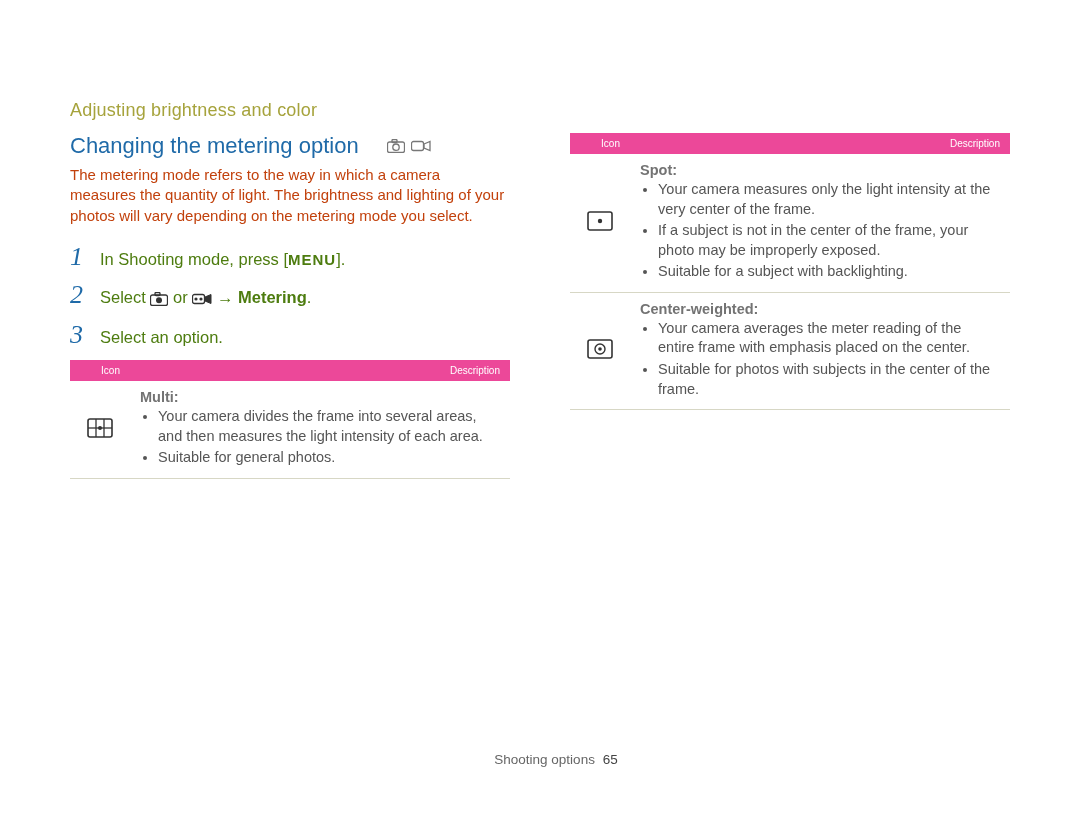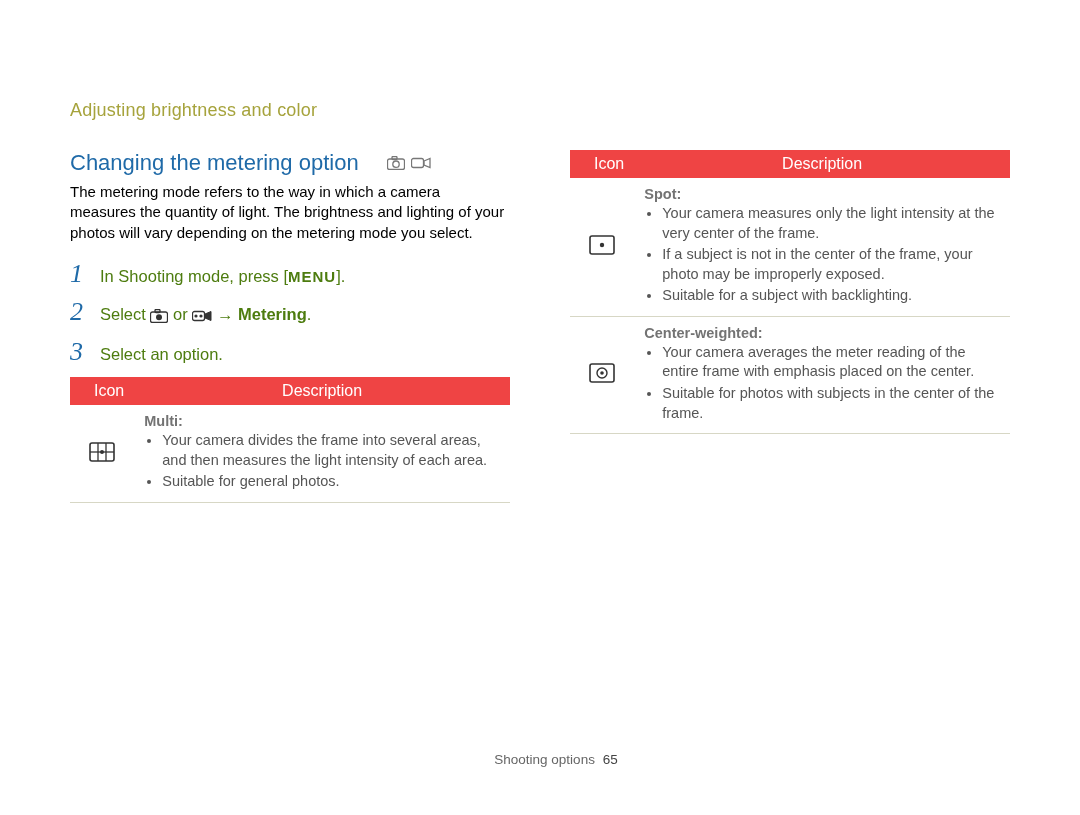--- a/index.html
+++ b/index.html
@@ -1,39 +1,39 @@
 <!DOCTYPE html>
 <html><head>
 <meta charset="utf-8">
 <style>
   * { box-sizing: border-box; margin: 0; padding: 0; }
   html, body { width: 1080px; height: 815px; background: #ffffff; font-family: Arial, Helvetica, sans-serif; color: #3b3b3b; }
   .page { width: 1080px; height: 815px; position: relative; padding: 100px 70px 0 70px; }
 
-  .breadcrumb { font-size: 18px; color: #a6a33c; font-weight: 300; letter-spacing: 0.2px; margin-bottom: 29px; }
+  .breadcrumb { font-size: 18px; color: #a6a33c; font-weight: 300; letter-spacing: 0.2px; margin-bottom: 12px; }
 
   .columns { display: flex; gap: 60px; }
   .col { width: 450px; }
 
   .section-heading { color: #1f6aa8; font-size: 22px; font-weight: 400; margin-bottom: 6px; display: flex; align-items: center; gap: 28px; }
   .section-heading .modes { display: inline-flex; gap: 6px; }
 
-  .bodytext { font-size: 15px; line-height: 1.35; color: #000000; margin-bottom: 18px; }
+  .bodytext { font-size: 15px; line-height: 1.35; color: #c2410c; margin-bottom: 18px; }
 
   ol.steps { list-style: none; }
   ol.steps > li { display: flex; align-items: baseline; gap: 12px; margin-bottom: 10px; }
   .stepnum { color: #1f6aa8; font-size: 26px; font-style: italic; font-family: Georgia, 'Times New Roman', serif; width: 18px; text-align: left; font-weight: 400; line-height: 1; }
   .steptext { font-size: 16.5px; color: #4d7c0f; line-height: 1.5; }
   .steptext b { font-weight: 700; }
 
   .inline-icon { display: inline-block; vertical-align: -3px; }
   .inline-icon.menu-label { font-weight: 700; letter-spacing: 1px; font-size: 15px; vertical-align: 0; }
 
   table.icon-table { width: 100%; border-collapse: collapse; margin-top: 10px; }
-  table.icon-table thead th { background: #ef4444; color: #ffffff; font-weight: 400; text-align: center; padding: 5px 10px; font-size: 16px; }
+  table.icon-table thead th { background: #ec4899; color: #ffffff; font-weight: 400; text-align: right; padding: 5px 10px; font-size: 10px; }
   table.icon-table thead th:first-child { width: 60px; padding-left: 24px; }
   table.icon-table tbody td { border-bottom: 1px solid #d7d7c5; padding: 8px 10px; vertical-align: top; font-size: 14.5px; color: #555; }
   table.icon-table tbody td.icon-cell { text-align: center; vertical-align: middle; }
   .desc-block .title { font-weight: 700; color: #737373; margin-bottom: 2px; }
   .desc-block ul { list-style: disc; padding-left: 18px; }
   .desc-block ul li { margin: 2px 0; line-height: 1.35; }
 
   .footer { position: absolute; bottom: 48px; left: 16px; width: 100%; text-align: center; font-size: 13.5px; color: #666; }
   .footer .pnum { font-weight: 400; color: #444; margin-left: 4px; }
 

